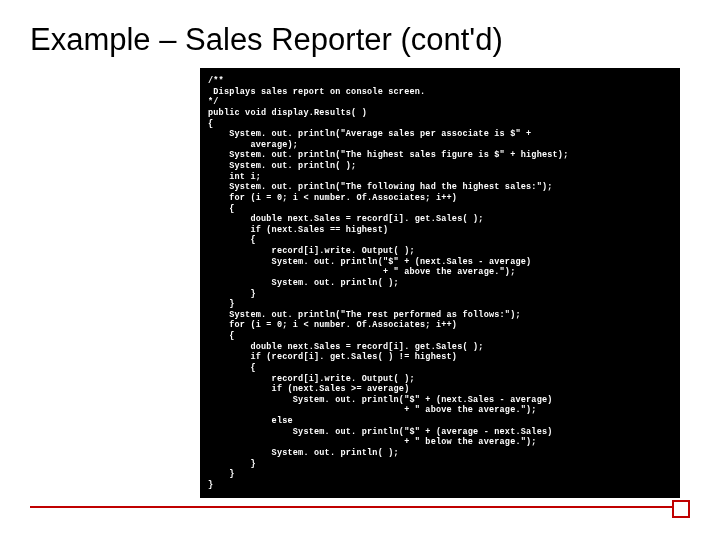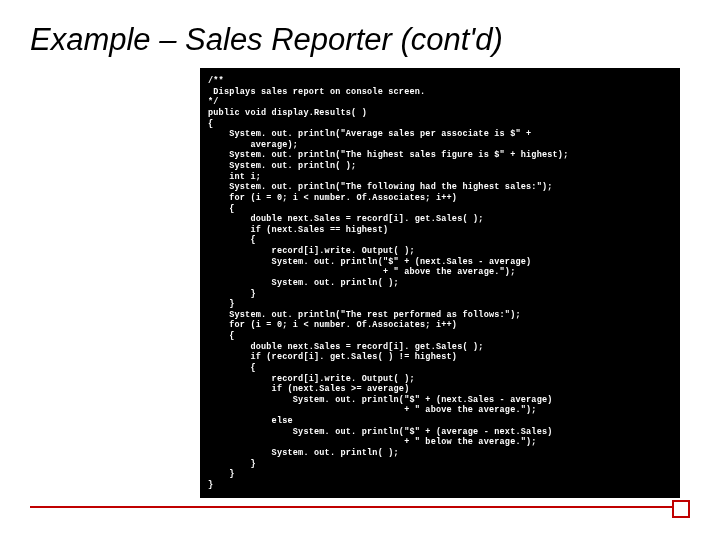--- a/index.html
+++ b/index.html
@@ -17,21 +17,20 @@
     height: 540px;
     position: relative;
     box-sizing: border-box;
     padding: 22px 30px 0 30px;
   }
   .title {
     font-size: 31px;
     color: #000;
     margin: 0 0 10px 0;
     font-weight: normal;
-    font-style: italic;
   }
   .codebox {
     background: #000;
     color: #fff;
     font-family: "Courier New", monospace;
     font-size: 8.5px;
     font-weight: bold;
     line-height: 1.25;
     padding: 8px 8px 8px 8px;
     margin-left: 170px;

